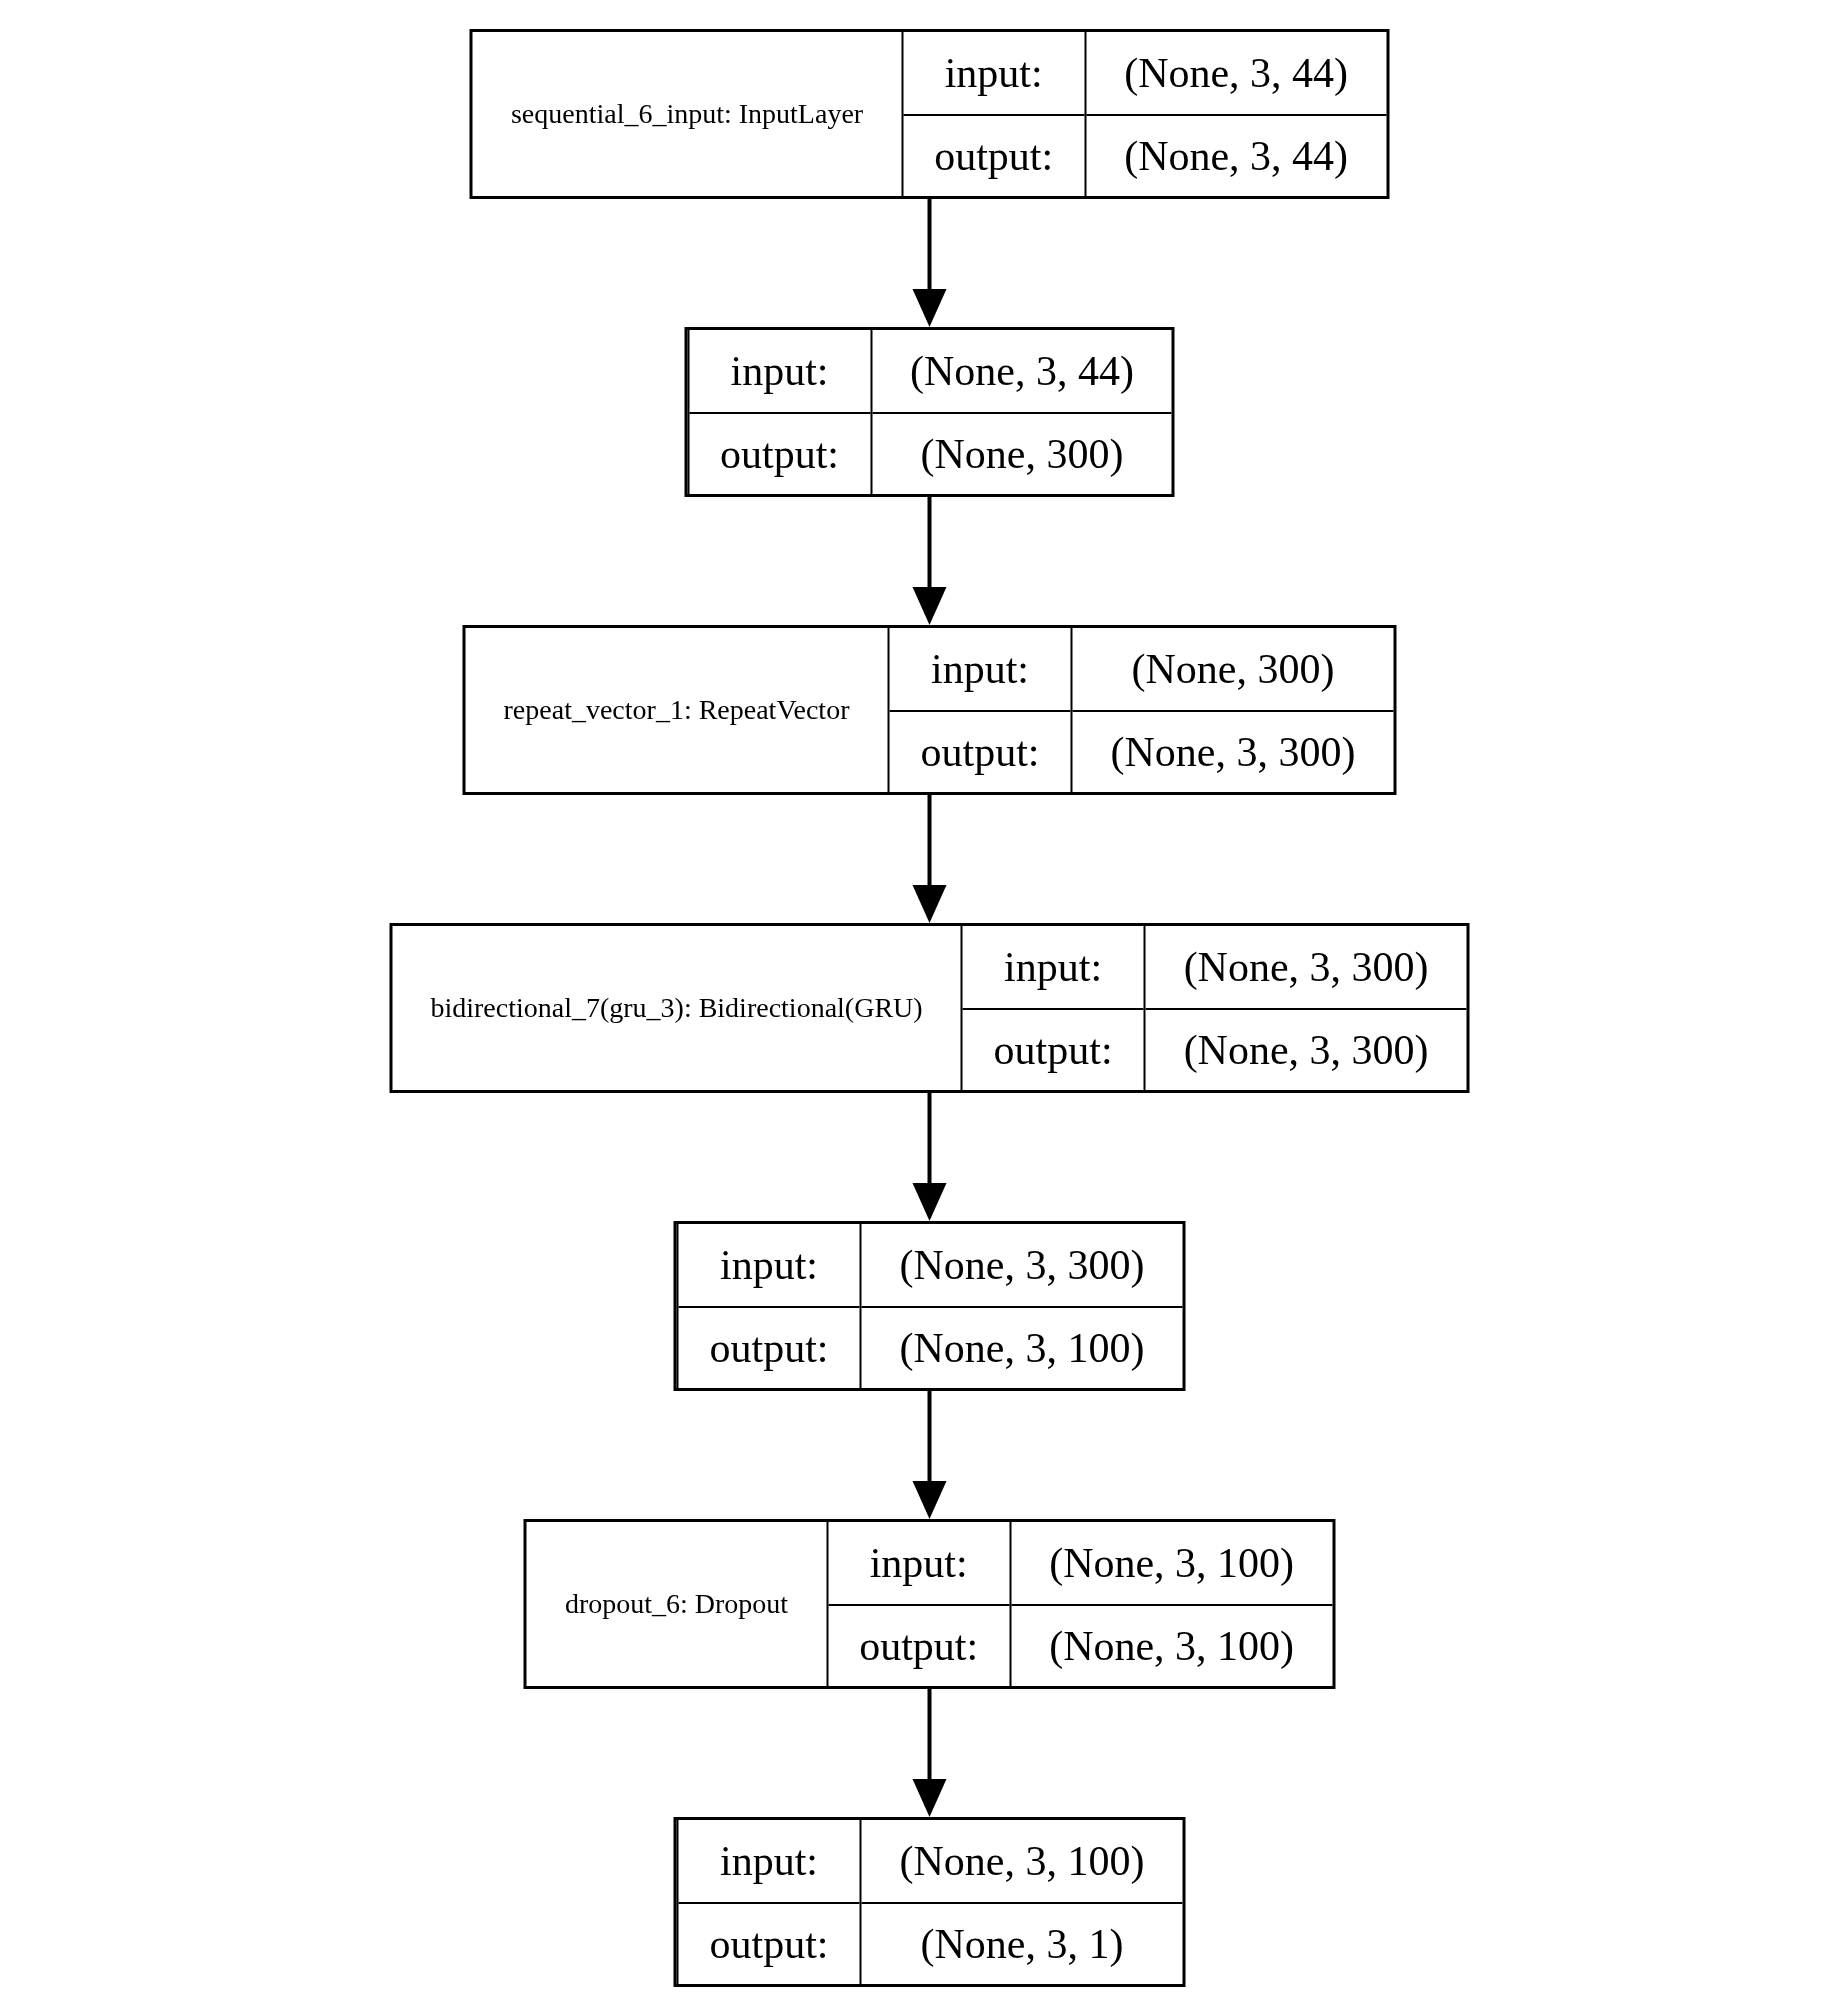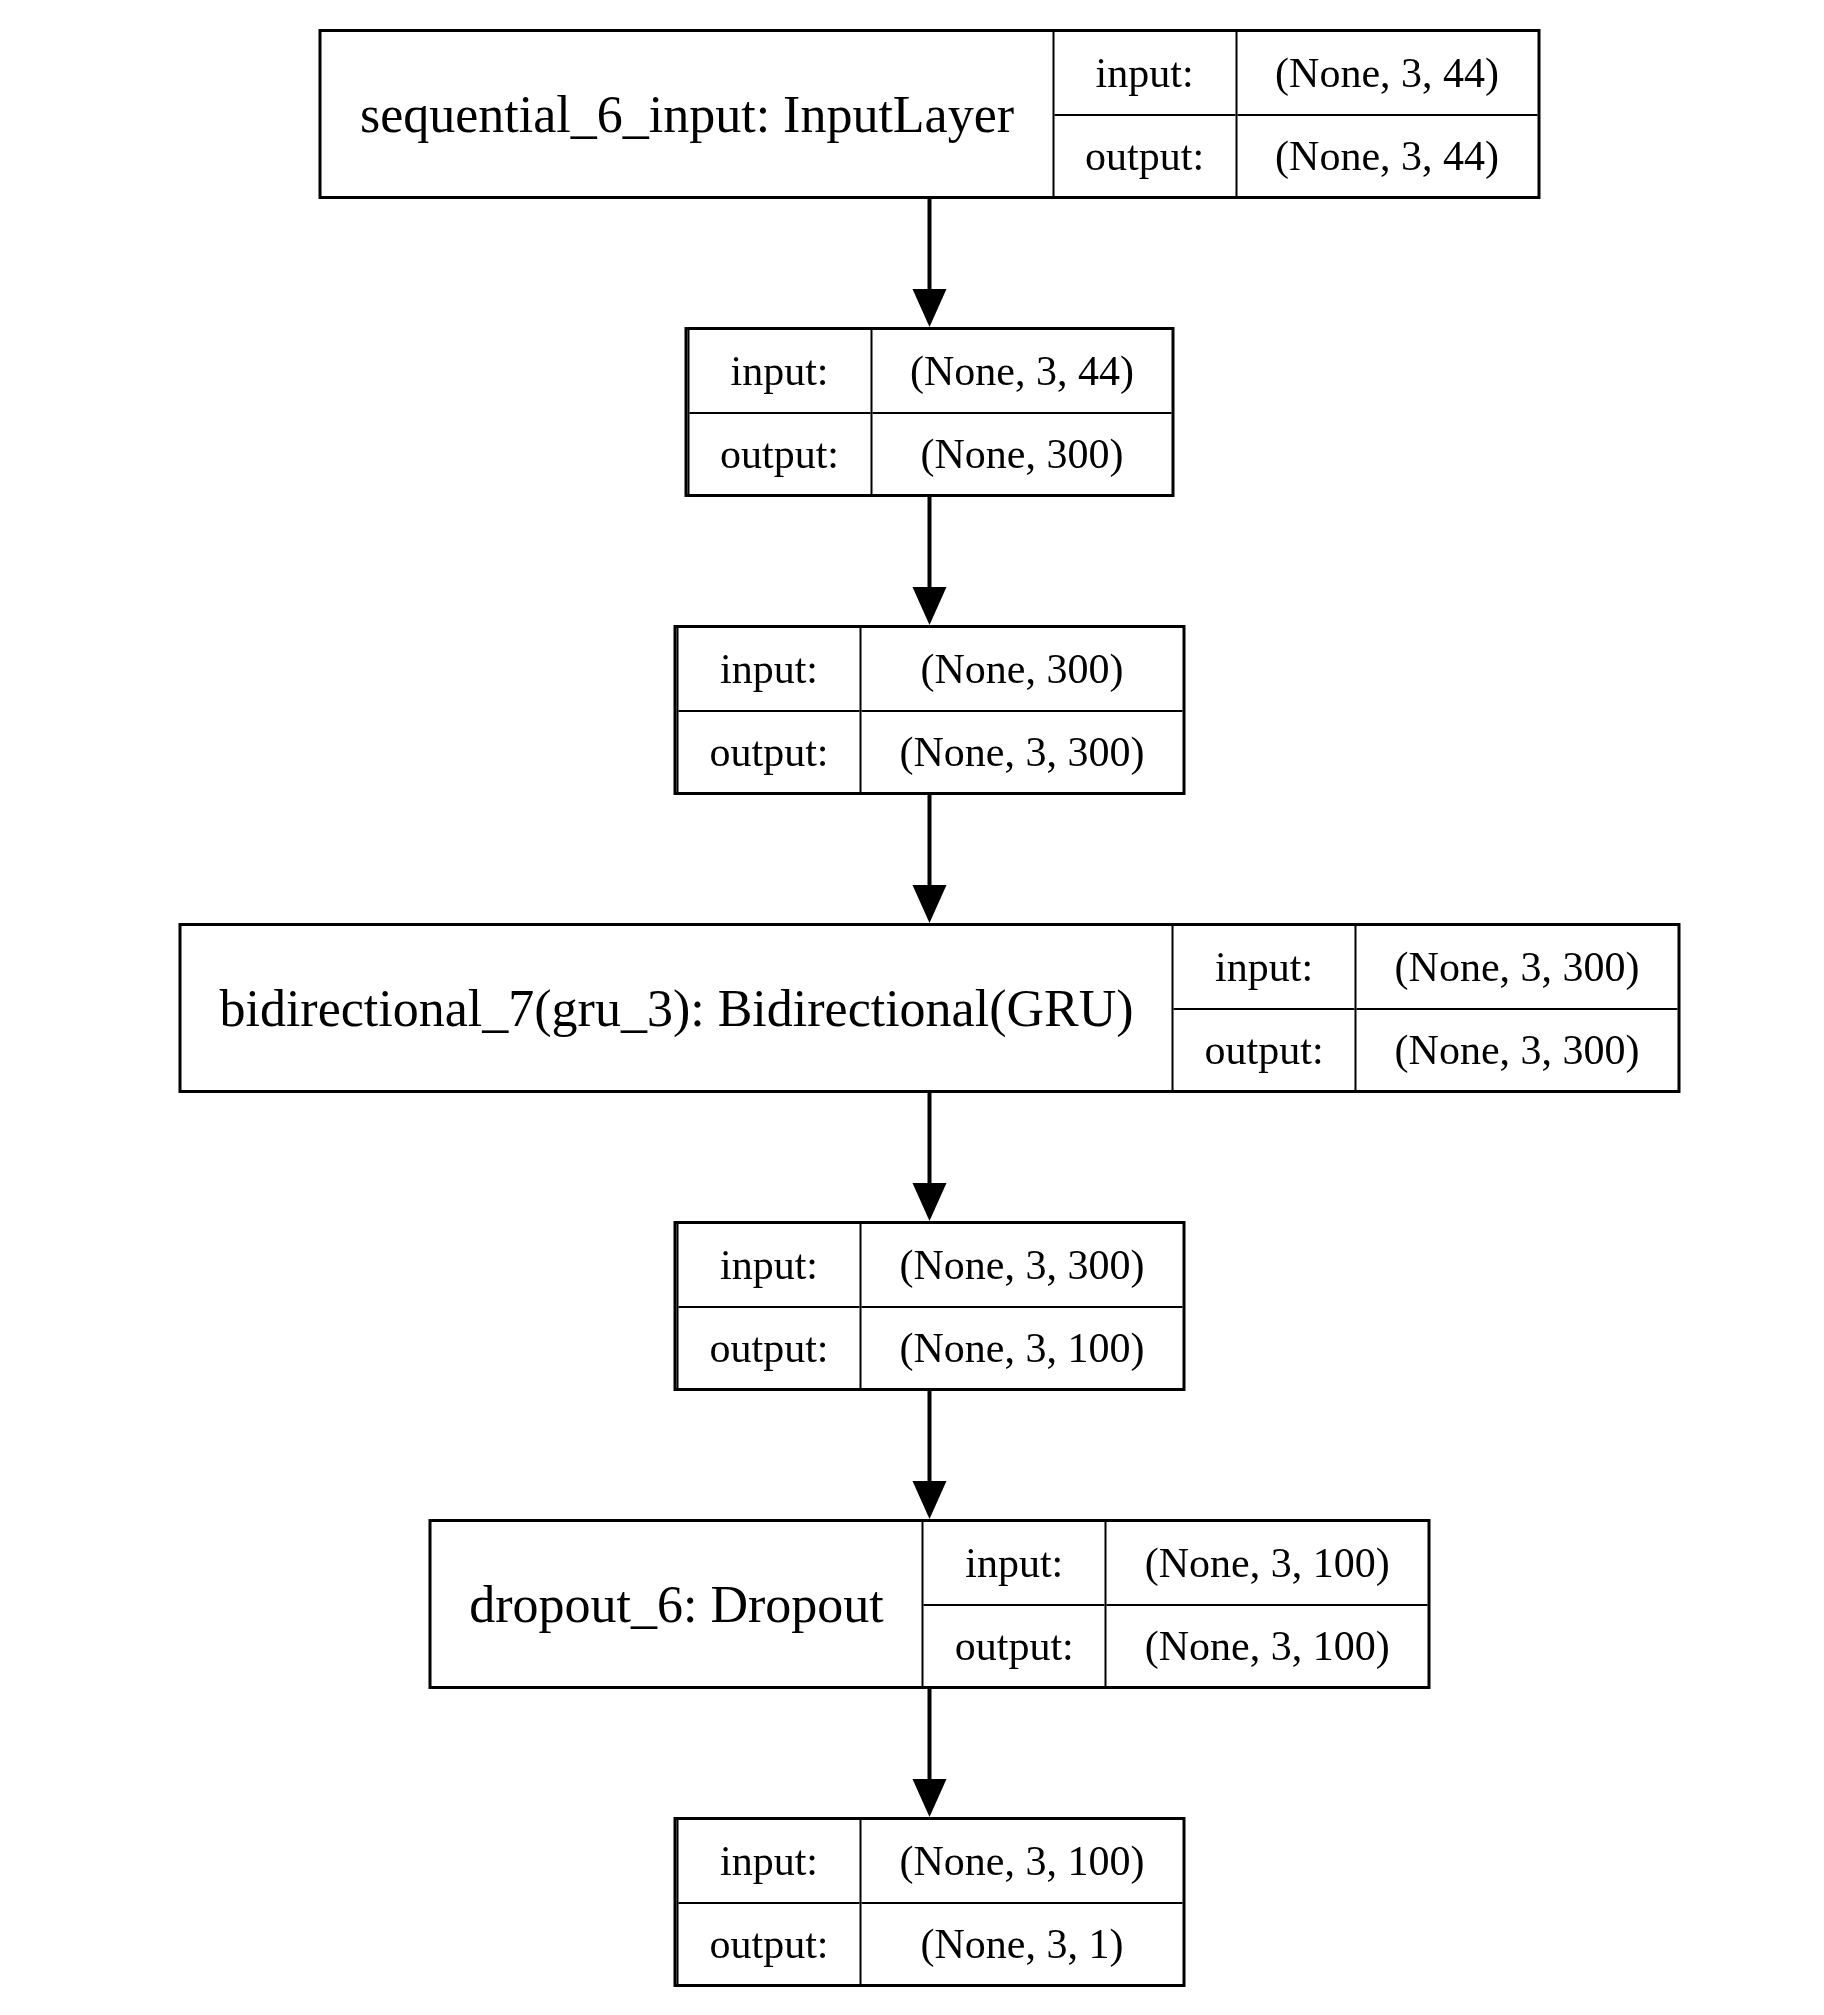--- a/index.html
+++ b/index.html
@@ -26,21 +26,21 @@
     align-items: stretch;
     border: 3.6px solid #000000;
     background: #ffffff;
     box-sizing: border-box;
   }
   .name-cell {
     display: flex;
     align-items: center;
     justify-content: center;
     padding: 16px 38px;
-    font-size: 52px;
+    font-size: 28px;
     white-space: nowrap;
     font-family: Liberation Serif, serif;
   }
   .col {
     display: flex;
     flex-direction: column;
     border-left: 2.9px solid #000000;
   }
   .cell {
     height: 82px;
@@ -106,20 +106,21 @@
       <div class="cell">(None, 300)</div>
     </div>
   </div>
 
   <div class="arrow">
     <div class="shaft"></div>
     <div class="head"></div>
   </div>
 
   <div class="node">
+    <div class="name-cell">repeat_vector_1: RepeatVector</div>
     <div class="col io-col">
       <div class="cell">input:</div>
       <div class="cell">output:</div>
     </div>
     <div class="col shape-col">
       <div class="cell">(None, 300)</div>
       <div class="cell">(None, 3, 300)</div>
     </div>
   </div>
 

